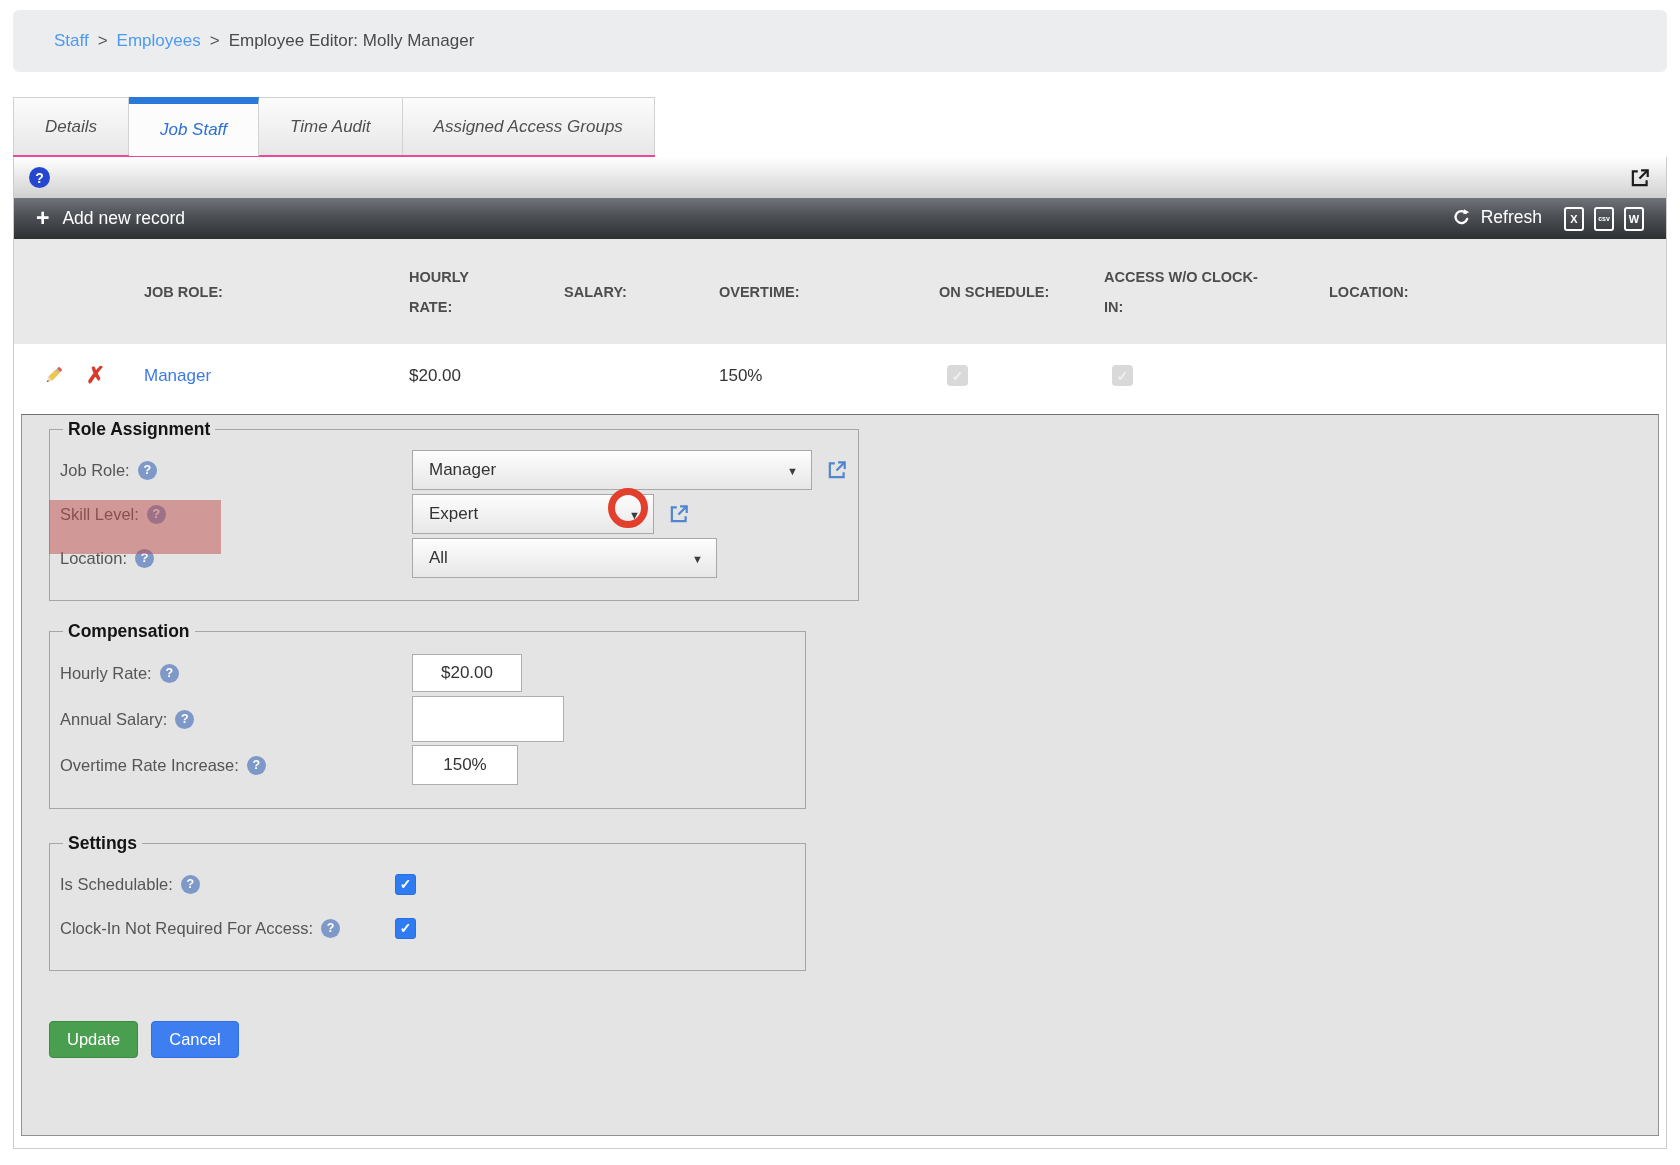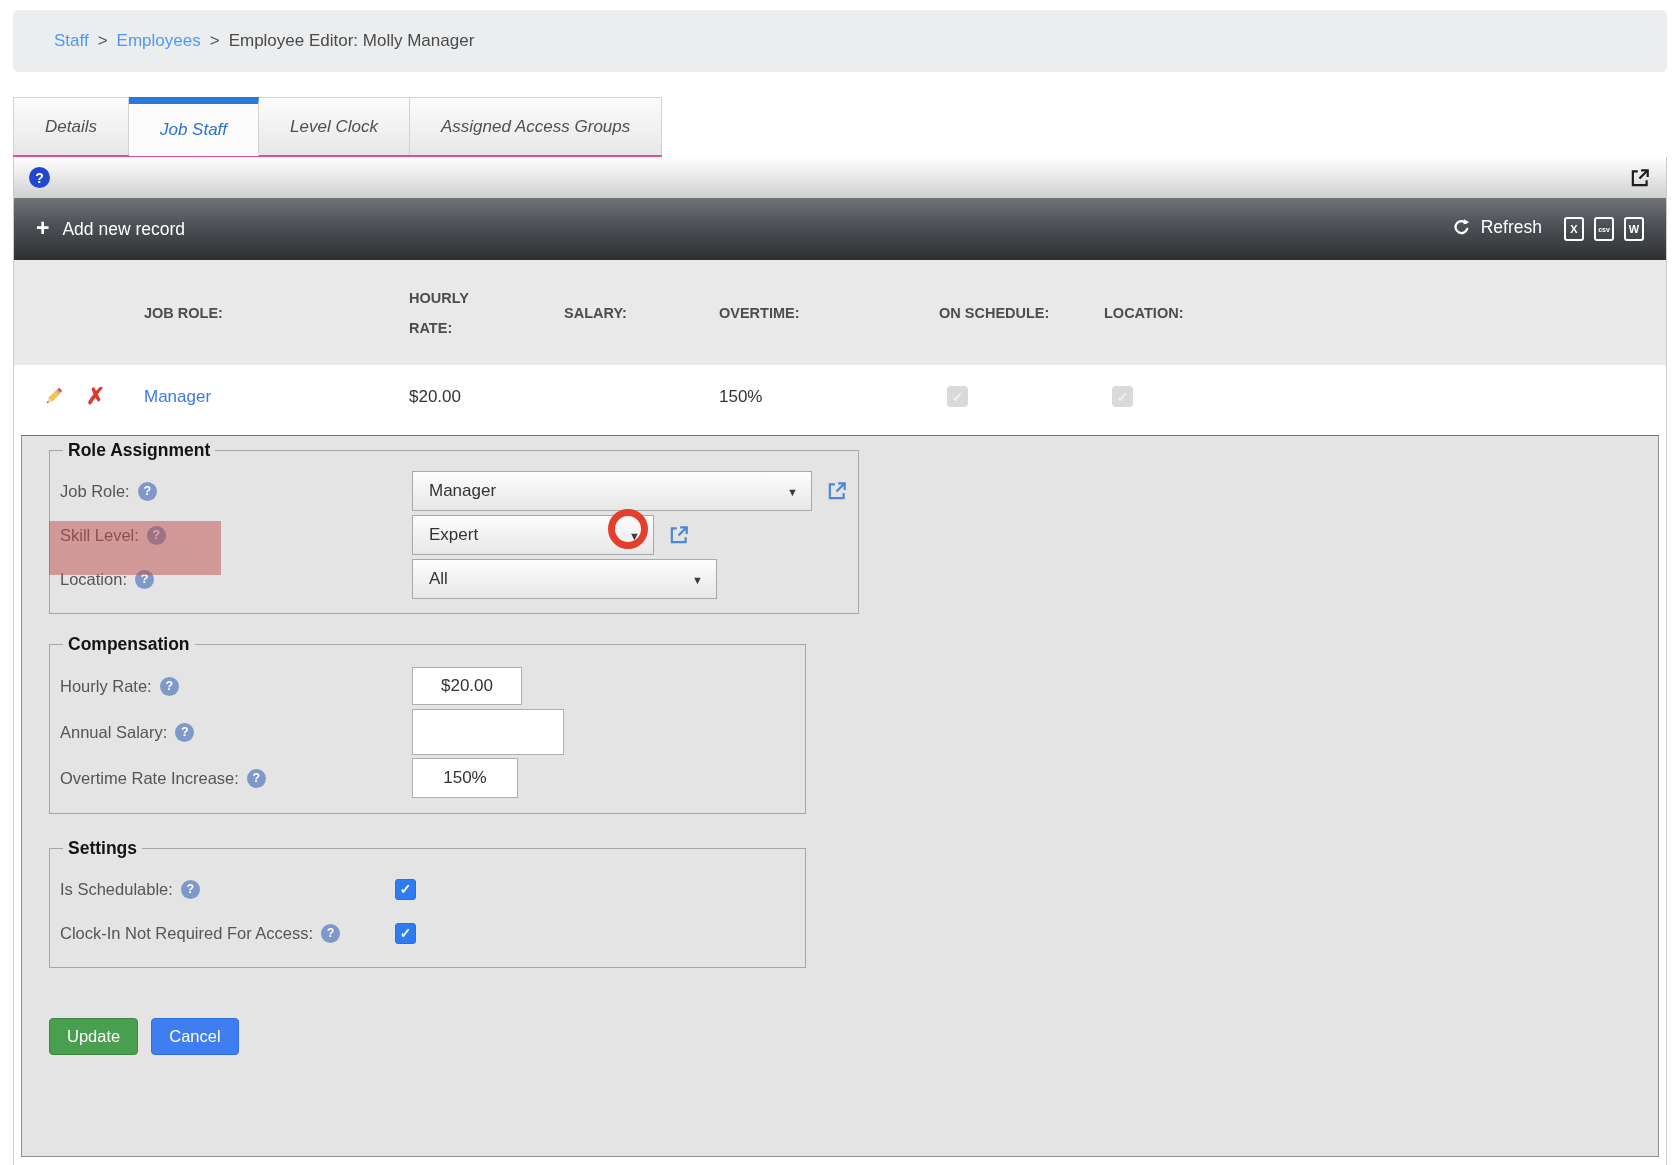--- a/index.html
+++ b/index.html
@@ -41,21 +41,21 @@
   .grid { margin:0 13px; border-left:1px solid #ccc; border-right:1px solid #ccc;
           border-bottom:1px solid #ccc; padding-bottom:5px; background:#fff; }
 
   .icon-bar { height:41px; background:linear-gradient(#ffffff,#d0d0d0);
     display:flex; align-items:center; justify-content:space-between; padding:0 15px; }
   .help-circle { width:21px; height:21px; border-radius:50%; background:#2547d0; color:#fff;
     font-weight:bold; font-size:14px; display:flex; align-items:center; justify-content:center; cursor:pointer; }
   .help-circle::before { content:"?"; }
   .ext-dark { color:#1c1c1c; cursor:pointer; display:flex; }
 
-  .dark-bar { height:62px; background:linear-gradient(#70747a 0%, #4e5257 42%, #2d3033 100%);
+  .dark-bar { height:41px; background:linear-gradient(#70747a 0%, #4e5257 42%, #2d3033 100%);
     display:flex; align-items:center; justify-content:space-between; padding:0 22px; color:#fff; }
   .add-btn { display:flex; align-items:center; gap:13px; font-size:17.5px; cursor:pointer; }
   .plus-icon::before { content:"+"; font-size:23px; font-weight:bold; line-height:1; }
   .bar-right { display:flex; align-items:flex-start; gap:10px; }
   .refresh-btn { display:flex; align-items:center; gap:10px; font-size:17.5px; cursor:pointer; margin-right:12px; }
   .file-icon { width:20px; height:24px; border:2px solid #fff; border-radius:3px;
     display:flex; align-items:center; justify-content:center; font-weight:bold; cursor:pointer; }
   .file-letter { font-size:11px; }
   .file-letter.small { font-size:7px; }
 
@@ -75,21 +75,21 @@
   .x-icon { color:#d93a2b; font-size:23px; font-weight:bold; line-height:1; cursor:pointer; }
   .x-icon::before { content:"✗"; }
   .pencil { cursor:pointer; display:flex; }
   .checkbox-disabled { width:21px; height:21px; border-radius:4px; background:#d9d9d9;
     display:flex; align-items:center; justify-content:center; margin-left:8px; }
   .checkbox-disabled::before { content:"✓"; color:#f0f0f0; font-size:14px; font-weight:bold; }
 
   
   .edit-panel { margin:7px; height:722px; background:#e4e4e4;
     border:1px solid #909090; border-top-color:#6f6f6f; padding:4px 0 0 27px; position:relative; }
-  fieldset { width:757px; border:1px solid #a6a6a6; padding:8px 10px 12px; margin:0; }
+  fieldset { width:757px; border:1px solid #a6a6a6; padding:8px 10px 20px; margin:0; }
   fieldset.fs-role { margin-bottom:20px; }
   fieldset.fs-comp { margin-bottom:24px; }
   legend { font-size:17.5px; font-weight:bold; color:#141414; padding:0 5px; margin-left:3px; }
 
   .frow { display:grid; grid-template-columns:352px 1fr; align-items:center; min-height:44px; }
   .frow.comp { min-height:46px; }
   .frow.setting { grid-template-columns:335px 1fr; }
   .flabel { display:flex; align-items:center; gap:8px; font-size:16.5px; color:#555; position:relative; }
   .help-small { width:19px; height:19px; border-radius:50%; background:#7e99c8; color:#fff;
     font-size:12.5px; font-weight:bold; display:flex; align-items:center; justify-content:center;
@@ -133,21 +133,21 @@
   <span class="crumb-link">Staff</span>
   <span class="crumb-sep">&gt;</span>
   <span class="crumb-link">Employees</span>
   <span class="crumb-sep">&gt;</span>
   <span class="crumb-current">Employee Editor: Molly Manager</span>
 </div>
 
 <div class="tabstrip">
   <div class="tab">Details</div>
   <div class="tab active">Job Staff</div>
-  <div class="tab">Level Clock</div>
+  <div class="tab">Time Audit</div>
   <div class="tab">Assigned Access Groups</div>
 </div>
 
 <div class="grid">
 
   <div class="icon-bar">
     <span class="help-circle"></span>
     <span class="ext-dark">
       <svg width="22" height="22" viewBox="0 0 20 20">
         <path d="M8 4 H3.5 V16.5 H16 V12" fill="none" stroke="currentColor" stroke-width="2"></path>
@@ -184,20 +184,21 @@
     </div>
   </div>
 
   <div class="thead">
     <div class="th"></div>
     <div class="th job">JOB ROLE:</div>
     <div class="th hourly">HOURLY RATE:</div>
     <div class="th">SALARY:</div>
     <div class="th">OVERTIME:</div>
     <div class="th">ON SCHEDULE:</div>
+    <div class="th access">ACCESS W/O CLOCK-IN:</div>
     <div class="th">LOCATION:</div>
   </div>
 
   <div class="trow">
     <div class="td actions">
       <span class="pencil">
         <svg width="23" height="23" viewBox="0 0 24 24">
           <g transform="rotate(45 12 12)">
             <rect x="9.5" y="1.3" width="5" height="3.4" rx="1" fill="#d95f55"></rect>
             <rect x="9.5" y="4.7" width="5" height="1.6" fill="#b8b8b8"></rect>

